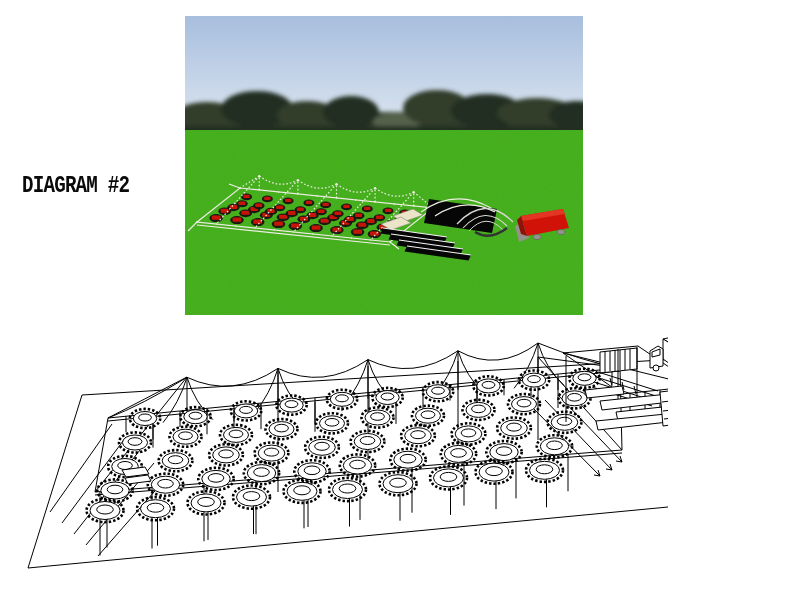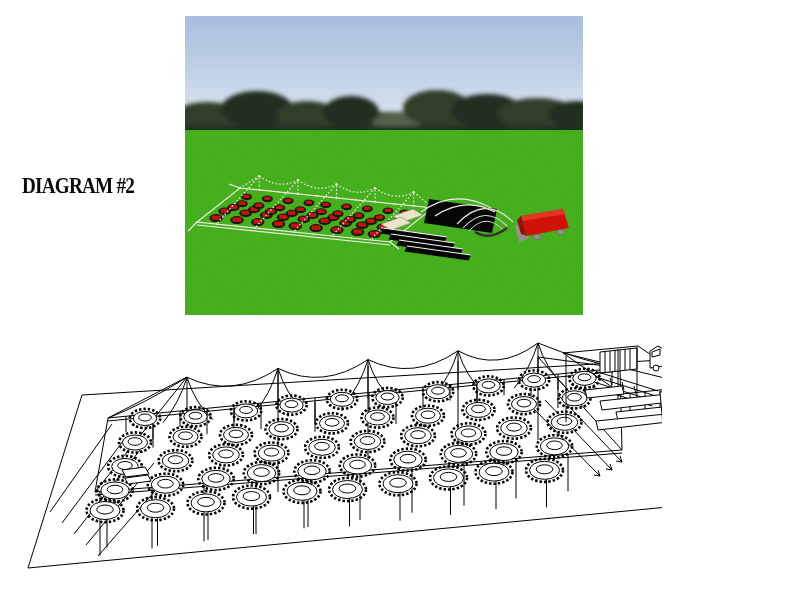--- a/index.html
+++ b/index.html
@@ -1,17 +1,17 @@
 <!DOCTYPE html>
 <html style="--page-bg: #ffffff; --label-text: #0a0a0a; --line: #000000; --sky-top: #a7bedd; --sky-bottom: #eef2f6; --trees: #303d2c; --trees-dark: #222e20; --trees-light: #55624c; --grass: #41ae14; --tent-frame: #eeede3; --table-red: #c81408; --chair-black: #161310; --buffet-cream: #eae4c9; --stage-black: #060606; --step-white: #f5f5f5; --dome-gray: #d8d8d2; --truck-red: #d01208; --truck-red-light: #e43424; --wheel-gray: #93938a;"><head>
 <meta charset="utf-8">
 <style>
   html,body{margin:0;padding:0;background:#fff;}
   #page{position:relative;width:662px;height:600px;background:var(--page-bg,#fff);overflow:hidden;
-        font-family:Liberation Serif, serif;}
+        font-family:Liberation Mono, monospace;padding-left:6px;}
   #diagram-label{position:absolute;left:22px;top:172px;font-size:24px;font-weight:bold;
         color:var(--label-text,#000);letter-spacing:-1px;transform:scaleX(0.8);transform-origin:left center;
         white-space:nowrap;}
   #photo-svg{position:absolute;left:185px;top:16px;}
   #wf-svg{position:absolute;left:0;top:320px;}
   .ln{stroke:var(--line,#000);fill:none;stroke-width:1;}
   .wfill{fill:#fff;stroke:var(--line,#000);stroke-width:1;}
   .tabletop{fill:#fff;stroke:var(--line,#000);stroke-width:1;}
   .chairring{fill:none;stroke:var(--line,#000);}
   .tf{stroke:var(--tent-frame,#eee);fill:none;stroke-width:1.2;}

